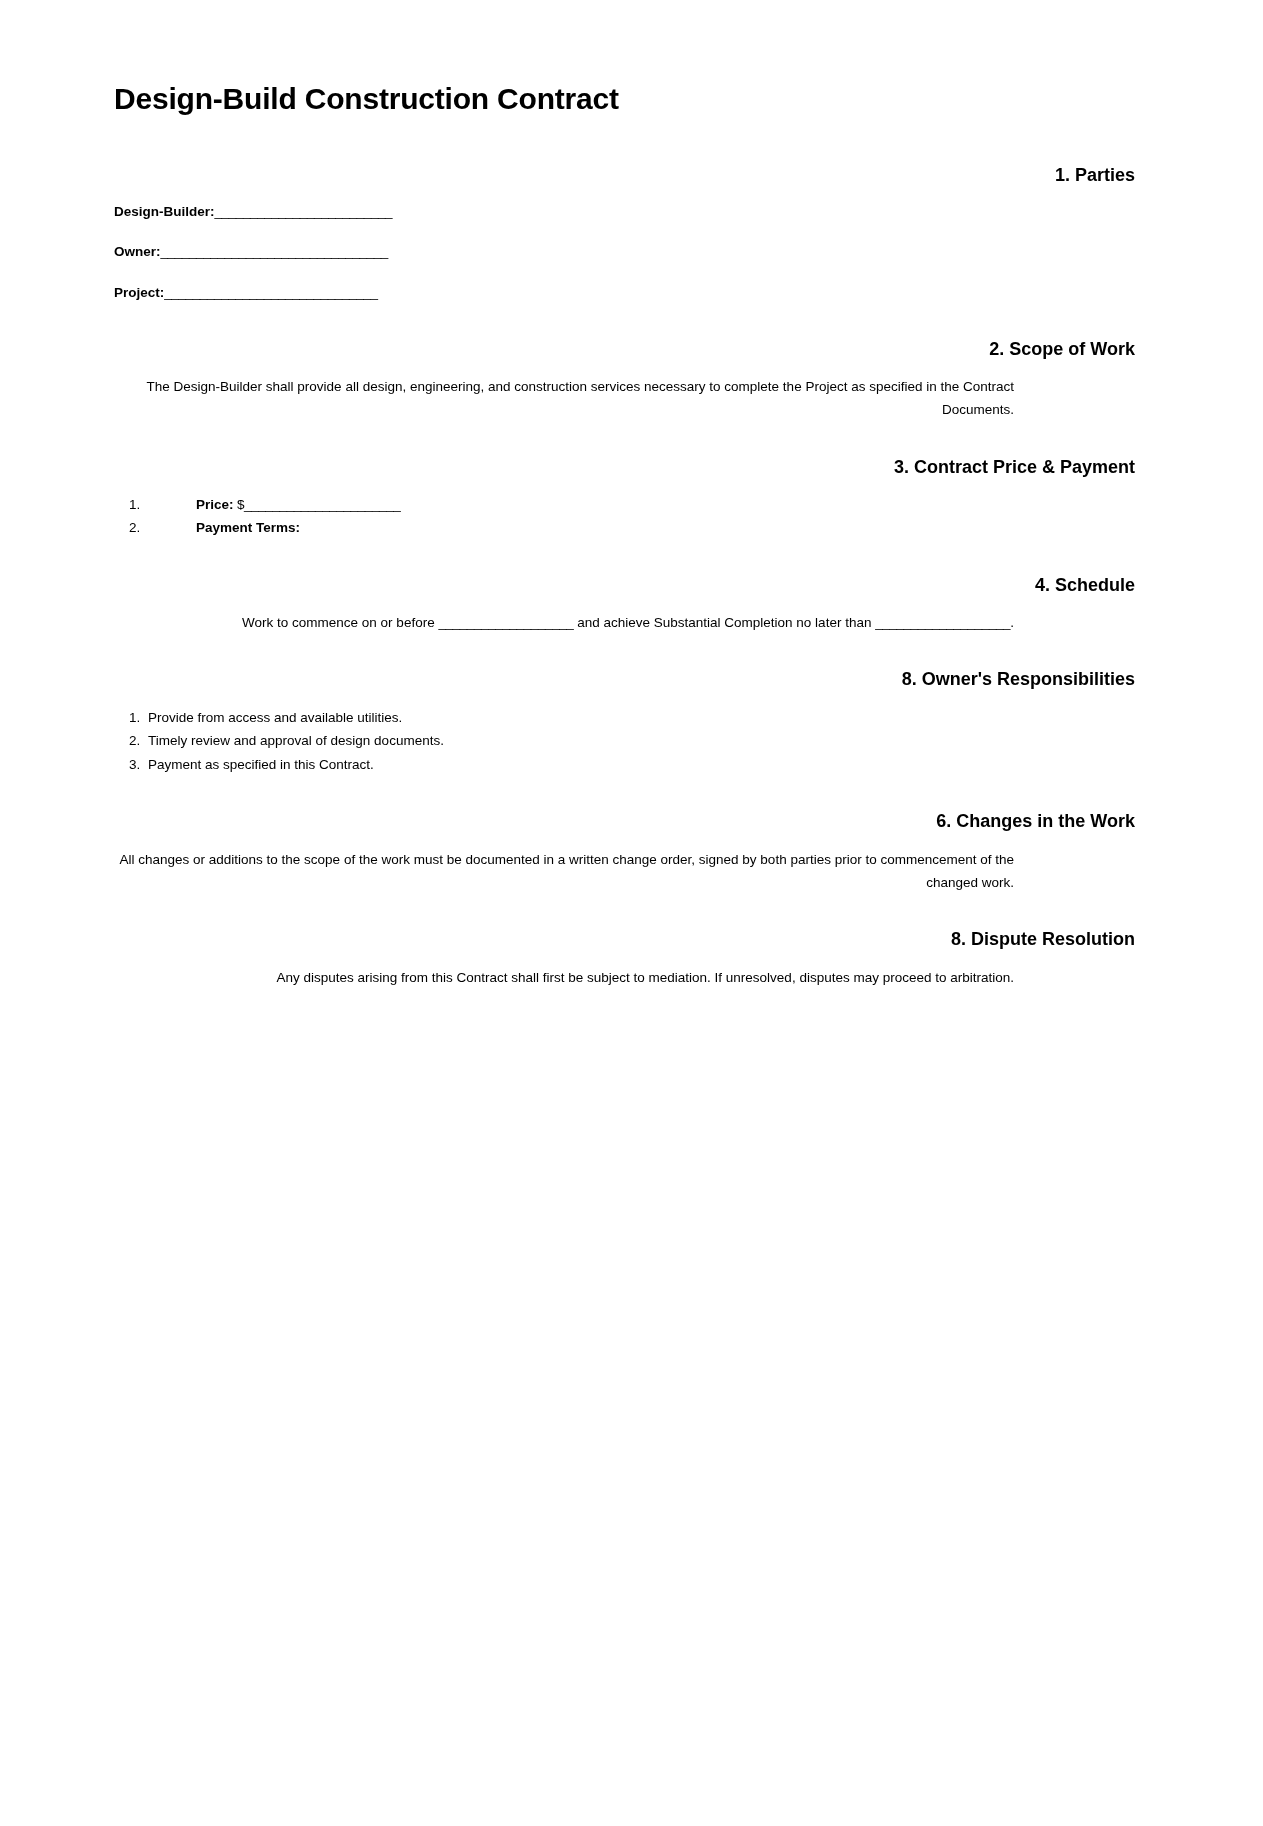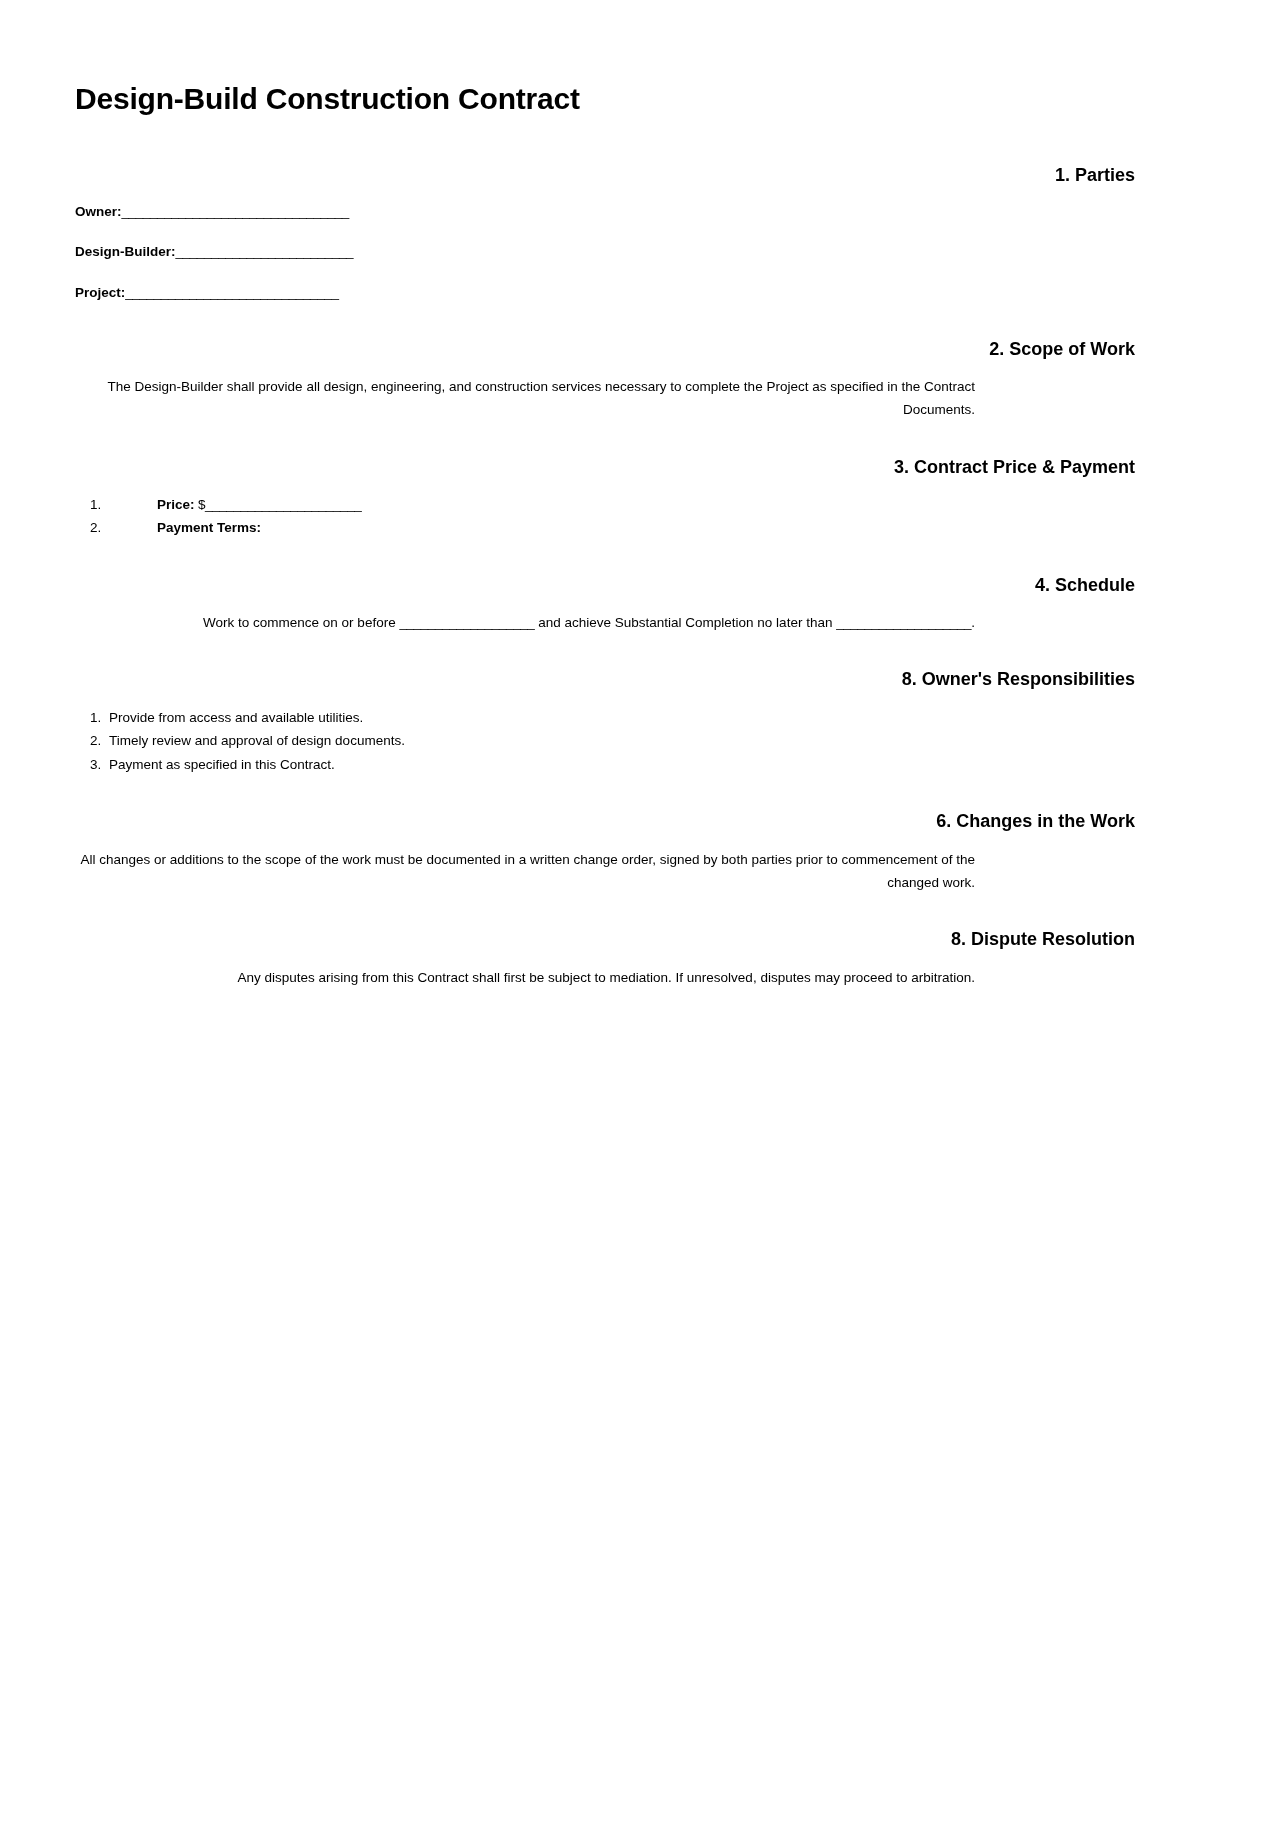--- a/index.html
+++ b/index.html
@@ -12,21 +12,21 @@
     width: 1263px;
     min-height: 1826px;
     font-family: "Liberation Sans", sans-serif;
     color: #000000;
     -webkit-font-smoothing: antialiased;
   }
   .page {
     box-sizing: border-box;
     width: 1231px;
     min-height: 1826px;
-    padding: 80px 96px 96px 75px;
+    padding: 80px 96px 96px 114px;
     background: #ffffff;
   }
   .doc-title {
     font-size: 30px;
     font-weight: bold;
     letter-spacing: -0.2px;
     margin: 0 0 46px 0;
     line-height: 1.25;
   }
   .section {
@@ -93,25 +93,25 @@
 <body>
 
 <div class="page">
 
   <h1 class="doc-title">Design-Build Construction Contract</h1>
 
   <div class="section">
     <h2 class="section-heading">1. Parties</h2>
 
     <p class="field-line">
-      <span class="field-label">Owner:</span><span class="blank">________________________________</span>
+      <span class="field-label">Design-Builder:</span><span class="blank">_________________________</span>
     </p>
 
     <p class="field-line">
-      <span class="field-label">Design-Builder:</span><span class="blank">_________________________</span>
+      <span class="field-label">Owner:</span><span class="blank">________________________________</span>
     </p>
 
     <p class="field-line">
       <span class="field-label">Project:</span><span class="blank">______________________________</span>
     </p>
   </div>
 
   <div class="section">
     <h2 class="section-heading">2. Scope of Work</h2>
     <p class="para">The Design-Builder shall provide all design, engineering, and construction services necessary to complete the Project as specified in the Contract Documents.</p>

